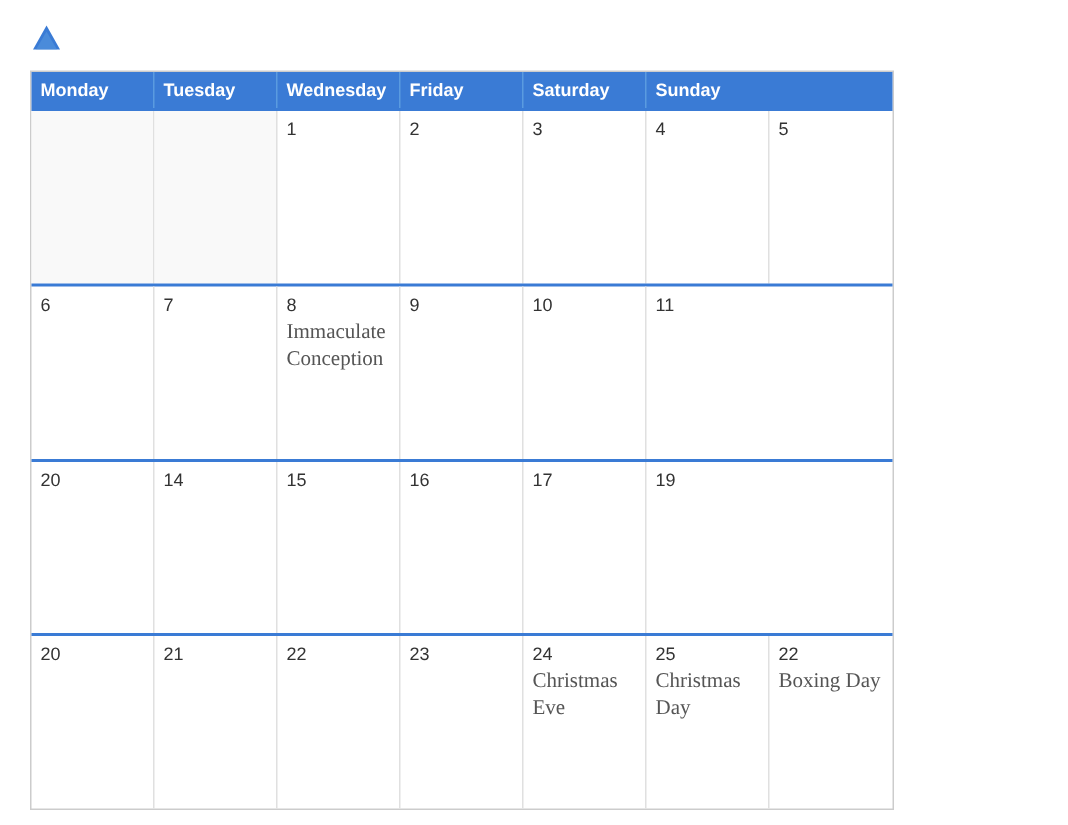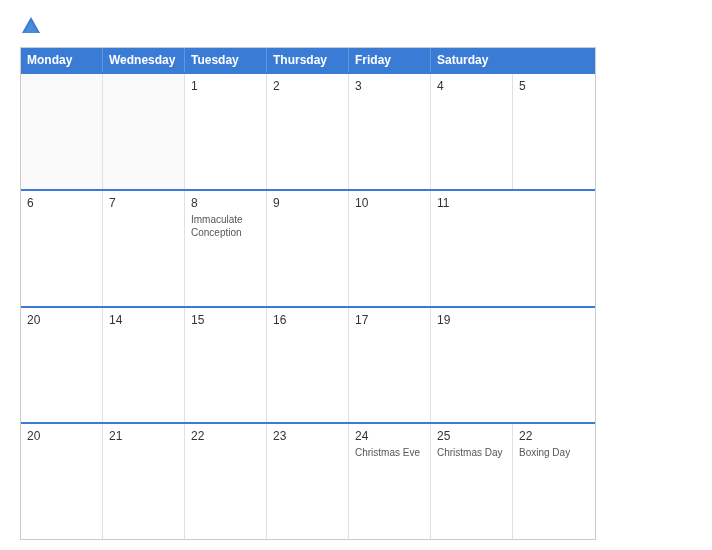--- a/index.html
+++ b/index.html
@@ -91,23 +91,24 @@
     .cal-cell:last-child {
       border-right: none;
     }
     .cell-date {
       font-size: 12px;
       color: #333;
       font-weight: normal;
       margin-bottom: 3px;
     }
     .cell-event {
-      font-size: 10px;
+      font-size: 14px;
       color: #555;
       line-height: 1.3;
+      font-family: Liberation Serif, serif;
     }
     .cal-cell.empty {
       background: #f9f9f9;
     }
   </style>
 </head>
 <body>
 
 <div class="page">
   <div class="header">
@@ -121,25 +122,25 @@
       <span style="font-size: 13px; color: rgb(51, 51, 51);"></span>
         <span class="logo-text-blue"></span>
     </div>
     <div class="title"></div>
     <div class="country"></div>
   </div>
 
   <div class="calendar">
     <div class="cal-header">
     <div class="cal-header-cell">Monday</div>
+        <div class="cal-header-cell">Tuesday</div>
         <div class="cal-header-cell">Wednesday</div>
-        <div class="cal-header-cell">Tuesday</div>
-        <div class="cal-header-cell">Thursday</div>
         <div class="cal-header-cell">Friday</div>
         <div class="cal-header-cell">Saturday</div>
+        <div class="cal-header-cell">Sunday</div>
       </div>
     <div class="cal-body">
     <div class="cal-row">
           <div class="cal-cell empty"></div>
           <div class="cal-cell empty"></div>
           <div class="cal-cell">
             <div class="cell-date">1</div>
           </div>
           <div class="cal-cell">
             <div class="cell-date">2</div>

